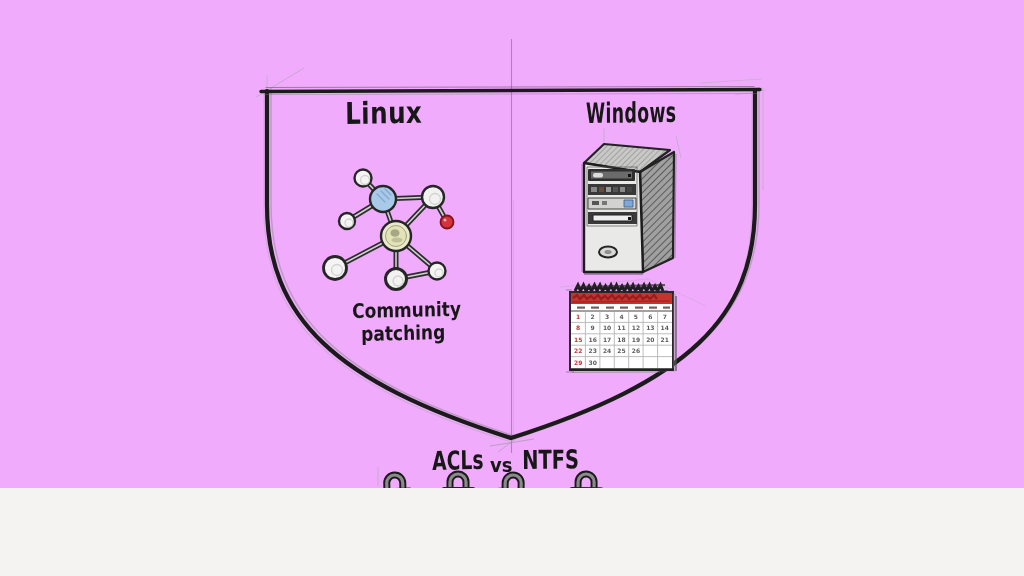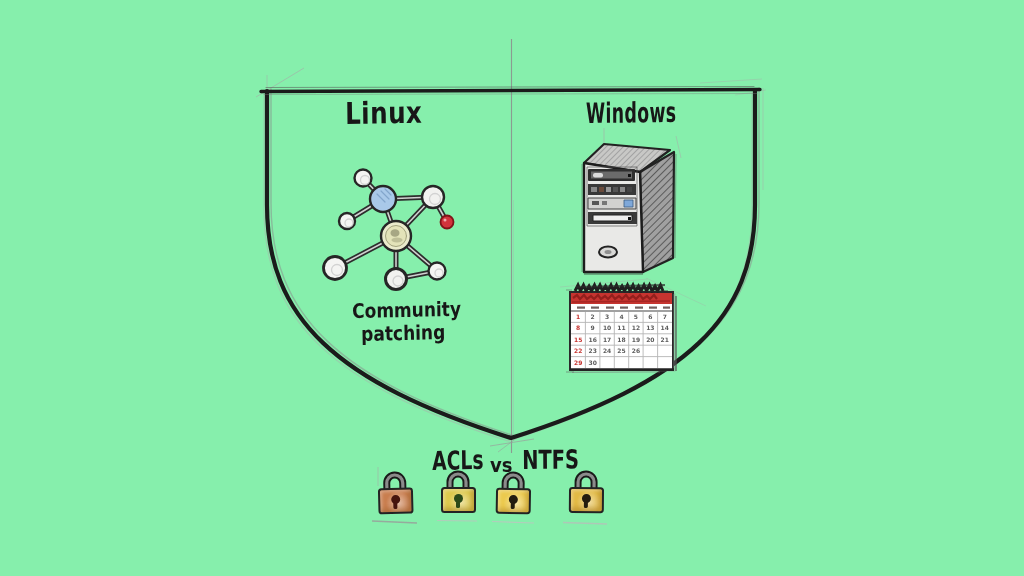--- a/index.html
+++ b/index.html
@@ -1,16 +1,16 @@
 <!DOCTYPE html>
 <html style="--ink: #1b1b1b; --pencil: #9b9b9b; --calendar-red: #c63430; --node-blue: #a9c9e9; --node-red: #d2333c; --node-center: #eaeacb; --tower-side: #a0a0a0;"><head>
 <meta charset="utf-8">
 <style>
   html,body{margin:0;padding:0;background:#f4f3f1;}
-  #stage{position:relative;width:1024px;height:576px;background:#86efac;overflow:hidden;
+  #stage{position:relative;width:1024px;height:488px;background:#f0abfc;overflow:hidden;
          font-family:"DejaVu Sans","Liberation Sans",sans-serif;}
   #art{position:absolute;left:0;top:0;}
   .hand{position:absolute;color:#171717;font-weight:700;line-height:1;white-space:nowrap;}
   
   .t-linux{left:345px;top:99px;font-size:30px;transform:scaleX(.82) rotate(-.8deg);transform-origin:left top;letter-spacing:.5px;}
   .t-windows{left:586px;top:100px;font-size:28px;transform:scaleX(.62) rotate(-.4deg);transform-origin:left top;letter-spacing:.5px;}
   .c-line1{left:352px;top:301px;font-size:20px;transform:scaleX(.85) rotate(-1deg);transform-origin:left top;}
   .c-line2{left:361px;top:324px;font-size:20px;transform:scaleX(.85) rotate(-1.2deg);transform-origin:left top;}
   .f-acls{left:432px;top:448px;font-size:26px;transform:scaleX(.72) rotate(-1deg);transform-origin:left top;}
   .f-vs{left:490px;top:455px;font-size:20px;transform:scaleX(.9);transform-origin:left top;}

